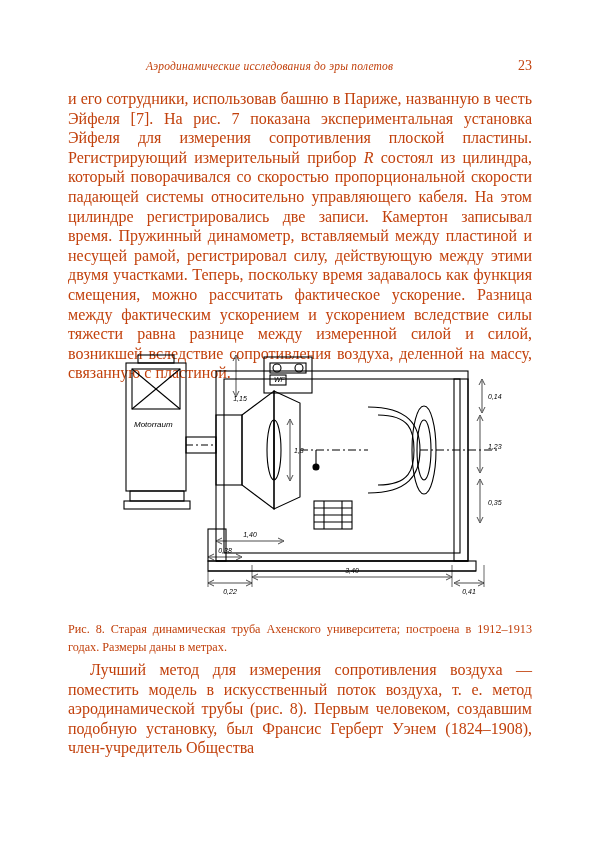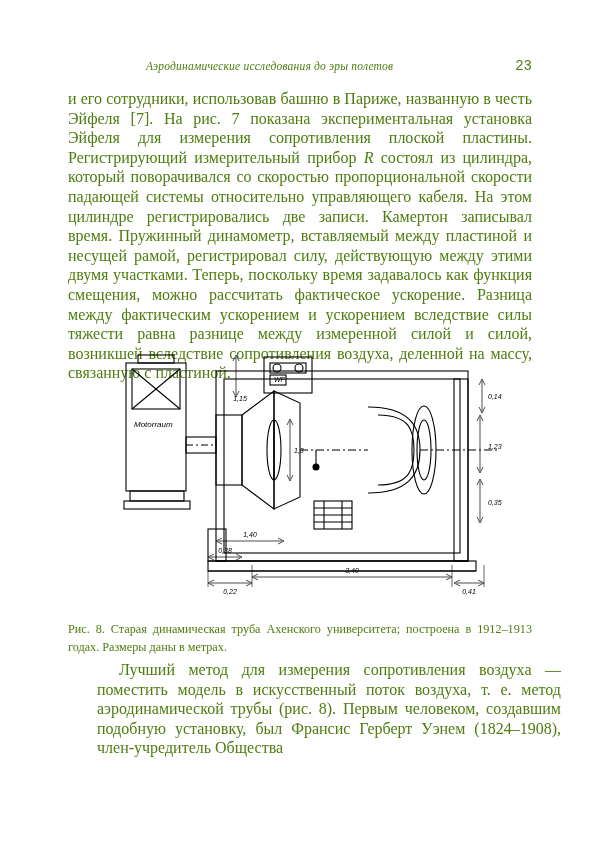--- a/index.html
+++ b/index.html
@@ -7,53 +7,52 @@
     padding: 0;
     background: #ffffff;
   }
   .page {
     position: relative;
     width: 600px;
     height: 848px;
     background: #ffffff;
     overflow: hidden;
     font-family: "Liberation Serif", serif;
-    color: #4d7c0f;
+    color: #c2410c;
   }
   .header {
     position: absolute;
     top: 58px;
     left: 68px;
     width: 464px;
     display: flex;
     align-items: baseline;
     justify-content: space-between;
   }
   .running-title {
     font-style: italic;
     font-size: 11.5px;
     letter-spacing: 0.2px;
     margin-left: 78px;
   }
   .folio {
     font-size: 14px;
-    font-family: Liberation Mono, monospace;
   }
   .body-text {
     position: absolute;
     left: 68px;
     width: 464px;
     font-size: 16px;
     line-height: 19.6px;
     text-align: justify;
     text-justify: inter-word;
     hyphens: manual;
   }
   #para1 { top: 89px; }
-  .indent { text-indent: 22px; margin-left: 29px; }
+  .indent { text-indent: 22px; }
   .caption {
     position: absolute;
     left: 68px;
     width: 464px;
     top: 621px;
     font-size: 12.2px;
     line-height: 17.5px;
     text-align: justify;
   }
   #para2 {

